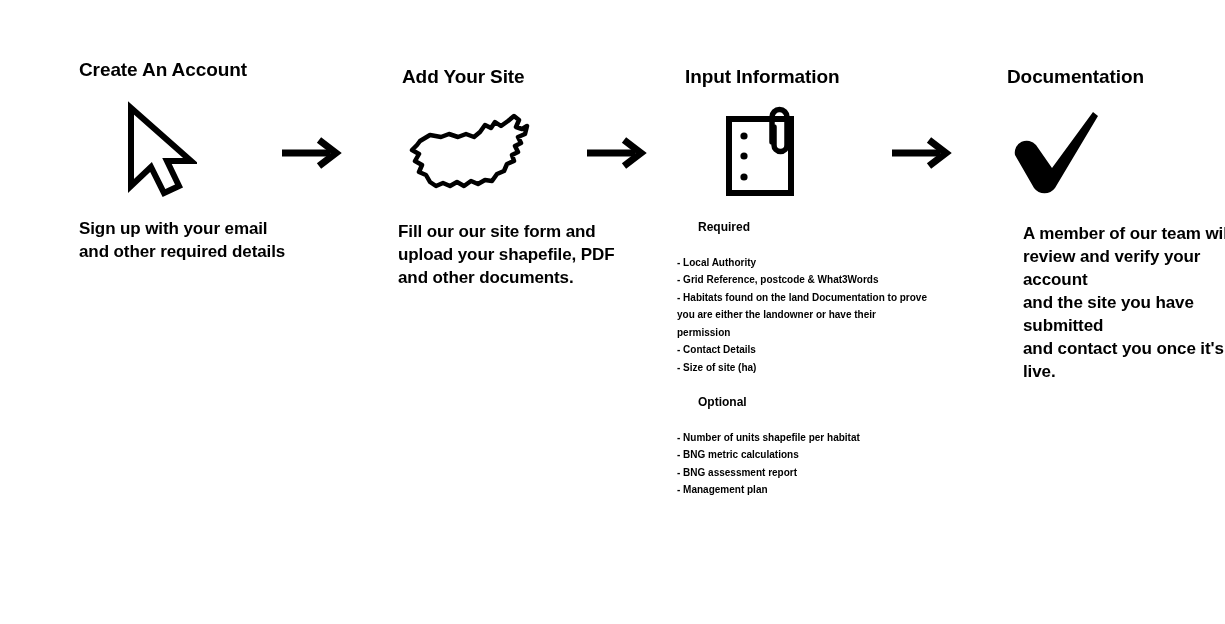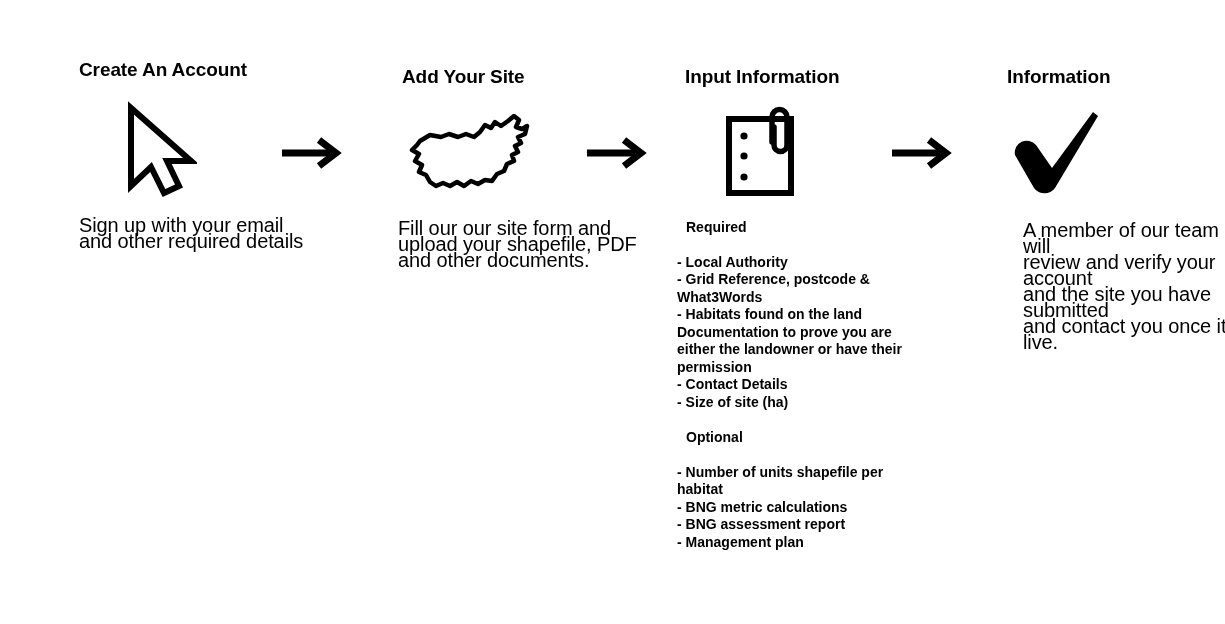--- a/index.html
+++ b/index.html
@@ -37,23 +37,23 @@
     white-space: nowrap;
     line-height: 1;
   }
 
   .step-icon {
     position: absolute;
   }
 
   .step-body {
     position: absolute;
-    font-size: 20px;
-    font-weight: normal;
-    line-height: 16px;
+    font-size: 17px;
+    font-weight: bold;
+    line-height: 23px;
     letter-spacing: -0.1px;
   }
 
   .arrow {
     position: absolute;
   }
 
   
   #step-1 .step-title { left: 67px;  top: 60px; }
   #step-1 .step-icon  { left: 105px; top: 100px; }
@@ -63,27 +63,27 @@
   #step-2 .step-title { left: 390px; top: 67px; }
   #step-2 .step-icon  { left: 388px; top: 108px; }
   #step-2 .step-body  { left: 371px; top: 220px; width: 250px; }
 
   
   #step-3 .step-title { left: 673px; top: 67px; }
   #step-3 .step-icon  { left: 703px; top: 103px; }
   #step-3 .step-lists { position: absolute; left: 665px; top: 219px; width: 250px; }
 
   .list-heading {
-    font-size: 14px;
+    font-size: 12px;
     font-weight: bold;
     line-height: 17.5px;
-    margin-left: 9px;
+    margin-left: 21px;
   }
   .list-block {
-    font-size: 14px;
+    font-size: 10px;
     font-weight: bold;
     line-height: 17.5px;
     margin-top: 17px;
   }
   .list-block .li { white-space: normal; }
   .spacer-block { height: 18px; }
 
   
   #step-4 .step-title { left: 995px;  top: 67px; }
   #step-4 .step-icon  { left: 993px;  top: 100px; }
@@ -185,21 +185,21 @@
   </div>
 
   <div class="arrow" id="arrow-3">
     <svg width="62" height="34" viewBox="0 0 62 34" xmlns="http://www.w3.org/2000/svg">
       <path d="M 2 17 L 50 17" stroke="#000000" stroke-width="7" stroke-linecap="butt"></path>
       <path d="M 39 4 L 56 17 L 39 30" fill="none" stroke="#000000" stroke-width="7" stroke-linejoin="miter" stroke-linecap="butt"></path>
     </svg>
   </div>
 
   <div class="step" id="step-4">
-    <div class="step-title">Information</div>
+    <div class="step-title">Documentation</div>
 
     <div class="step-icon">
       <svg width="106" height="100" viewBox="0 0 106 100" xmlns="http://www.w3.org/2000/svg">
         <path d="M 10 55
                  A 12 12 0 0 1 31 45
                  L 47 68
                  L 88 12
                  L 93 16
                  L 50 88
                  A 13 13 0 0 1 29 88

